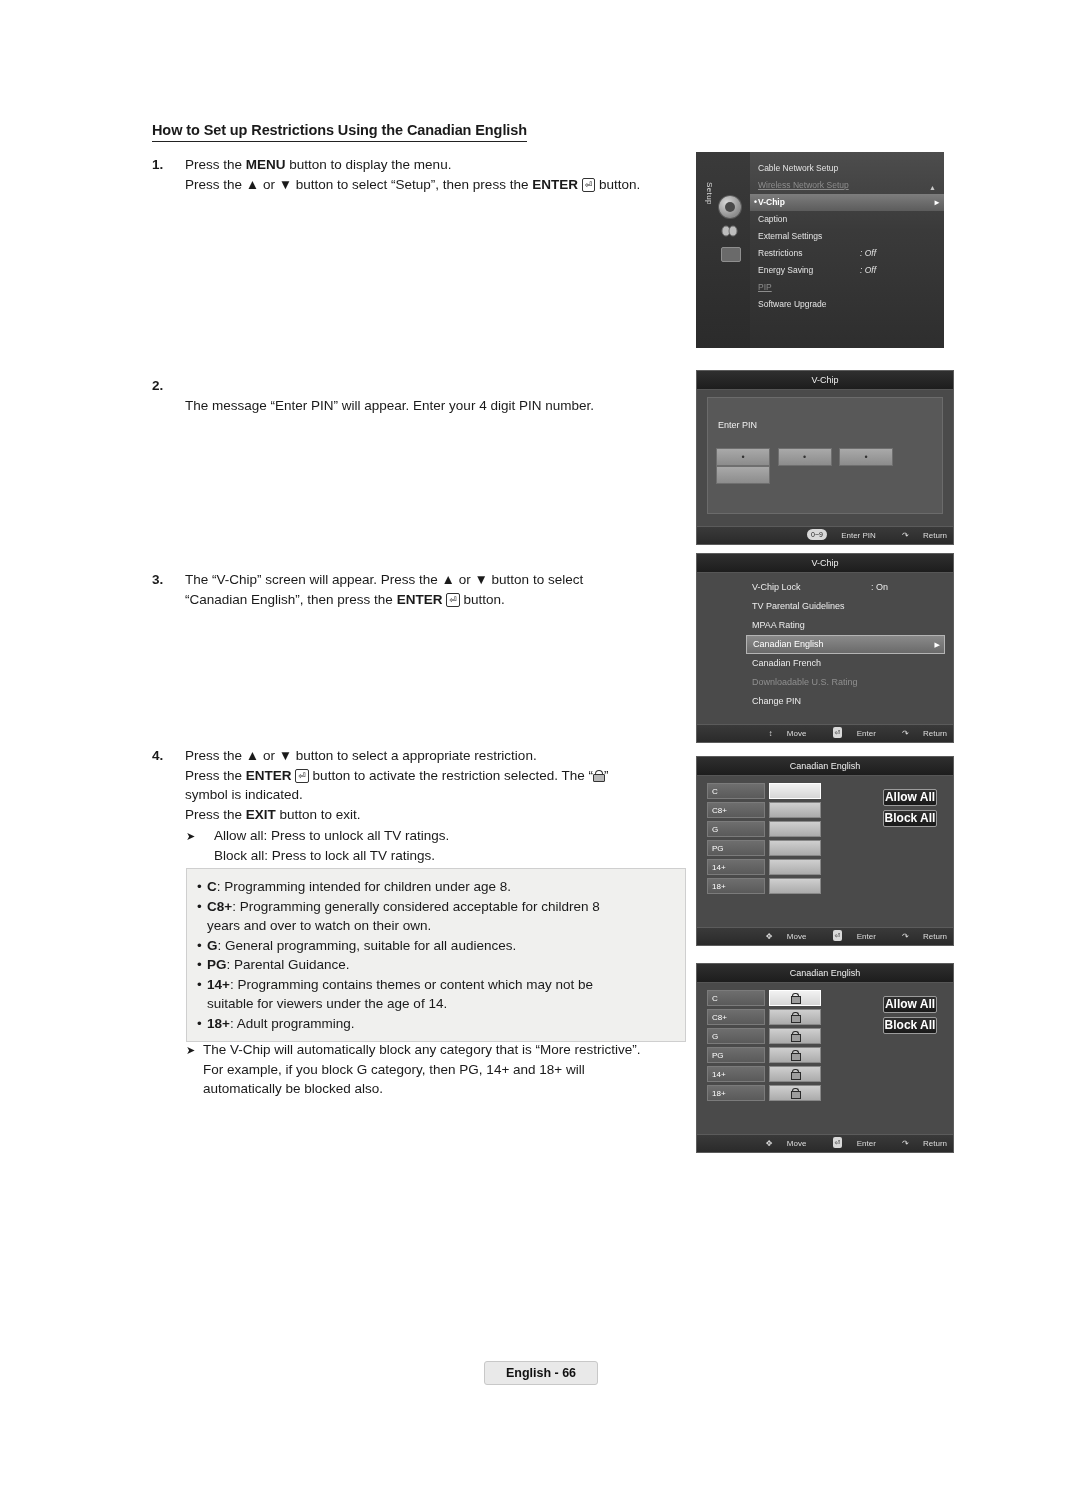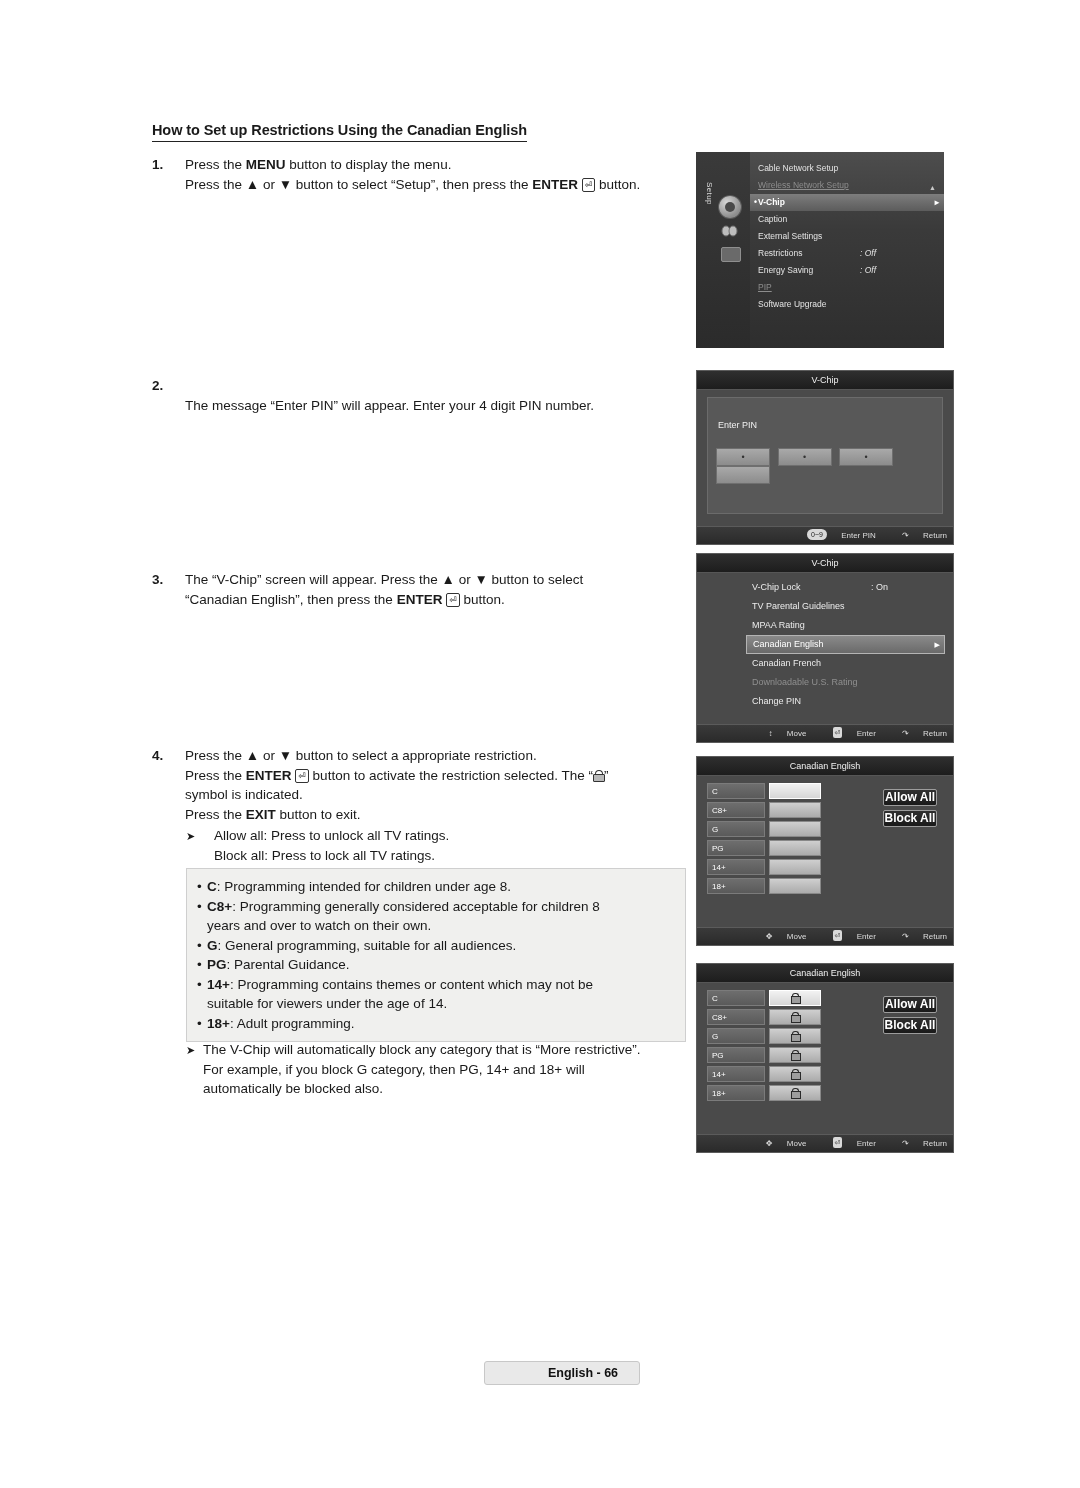--- a/index.html
+++ b/index.html
@@ -140,21 +140,20 @@
     left: 484px; top: 1361px;
     width: 112px; height: 22px;
     background: #e9e9e9;
     border: 1px solid #c8c8c8;
     border-radius: 3px;
     text-align: center;
     font-size: 12.5px;
     font-weight: bold;
     line-height: 22px;
     color: #111;
-    padding-left: 42px;
   }
 
   
   .screen { position: absolute; }
 
   
   .scr1 {
     left: 696px; top: 152px;
     width: 248px; height: 196px;
     background: linear-gradient(to bottom, #4d4d4d 0%, #3a3a3a 40%, #2e2e2e 100%);

